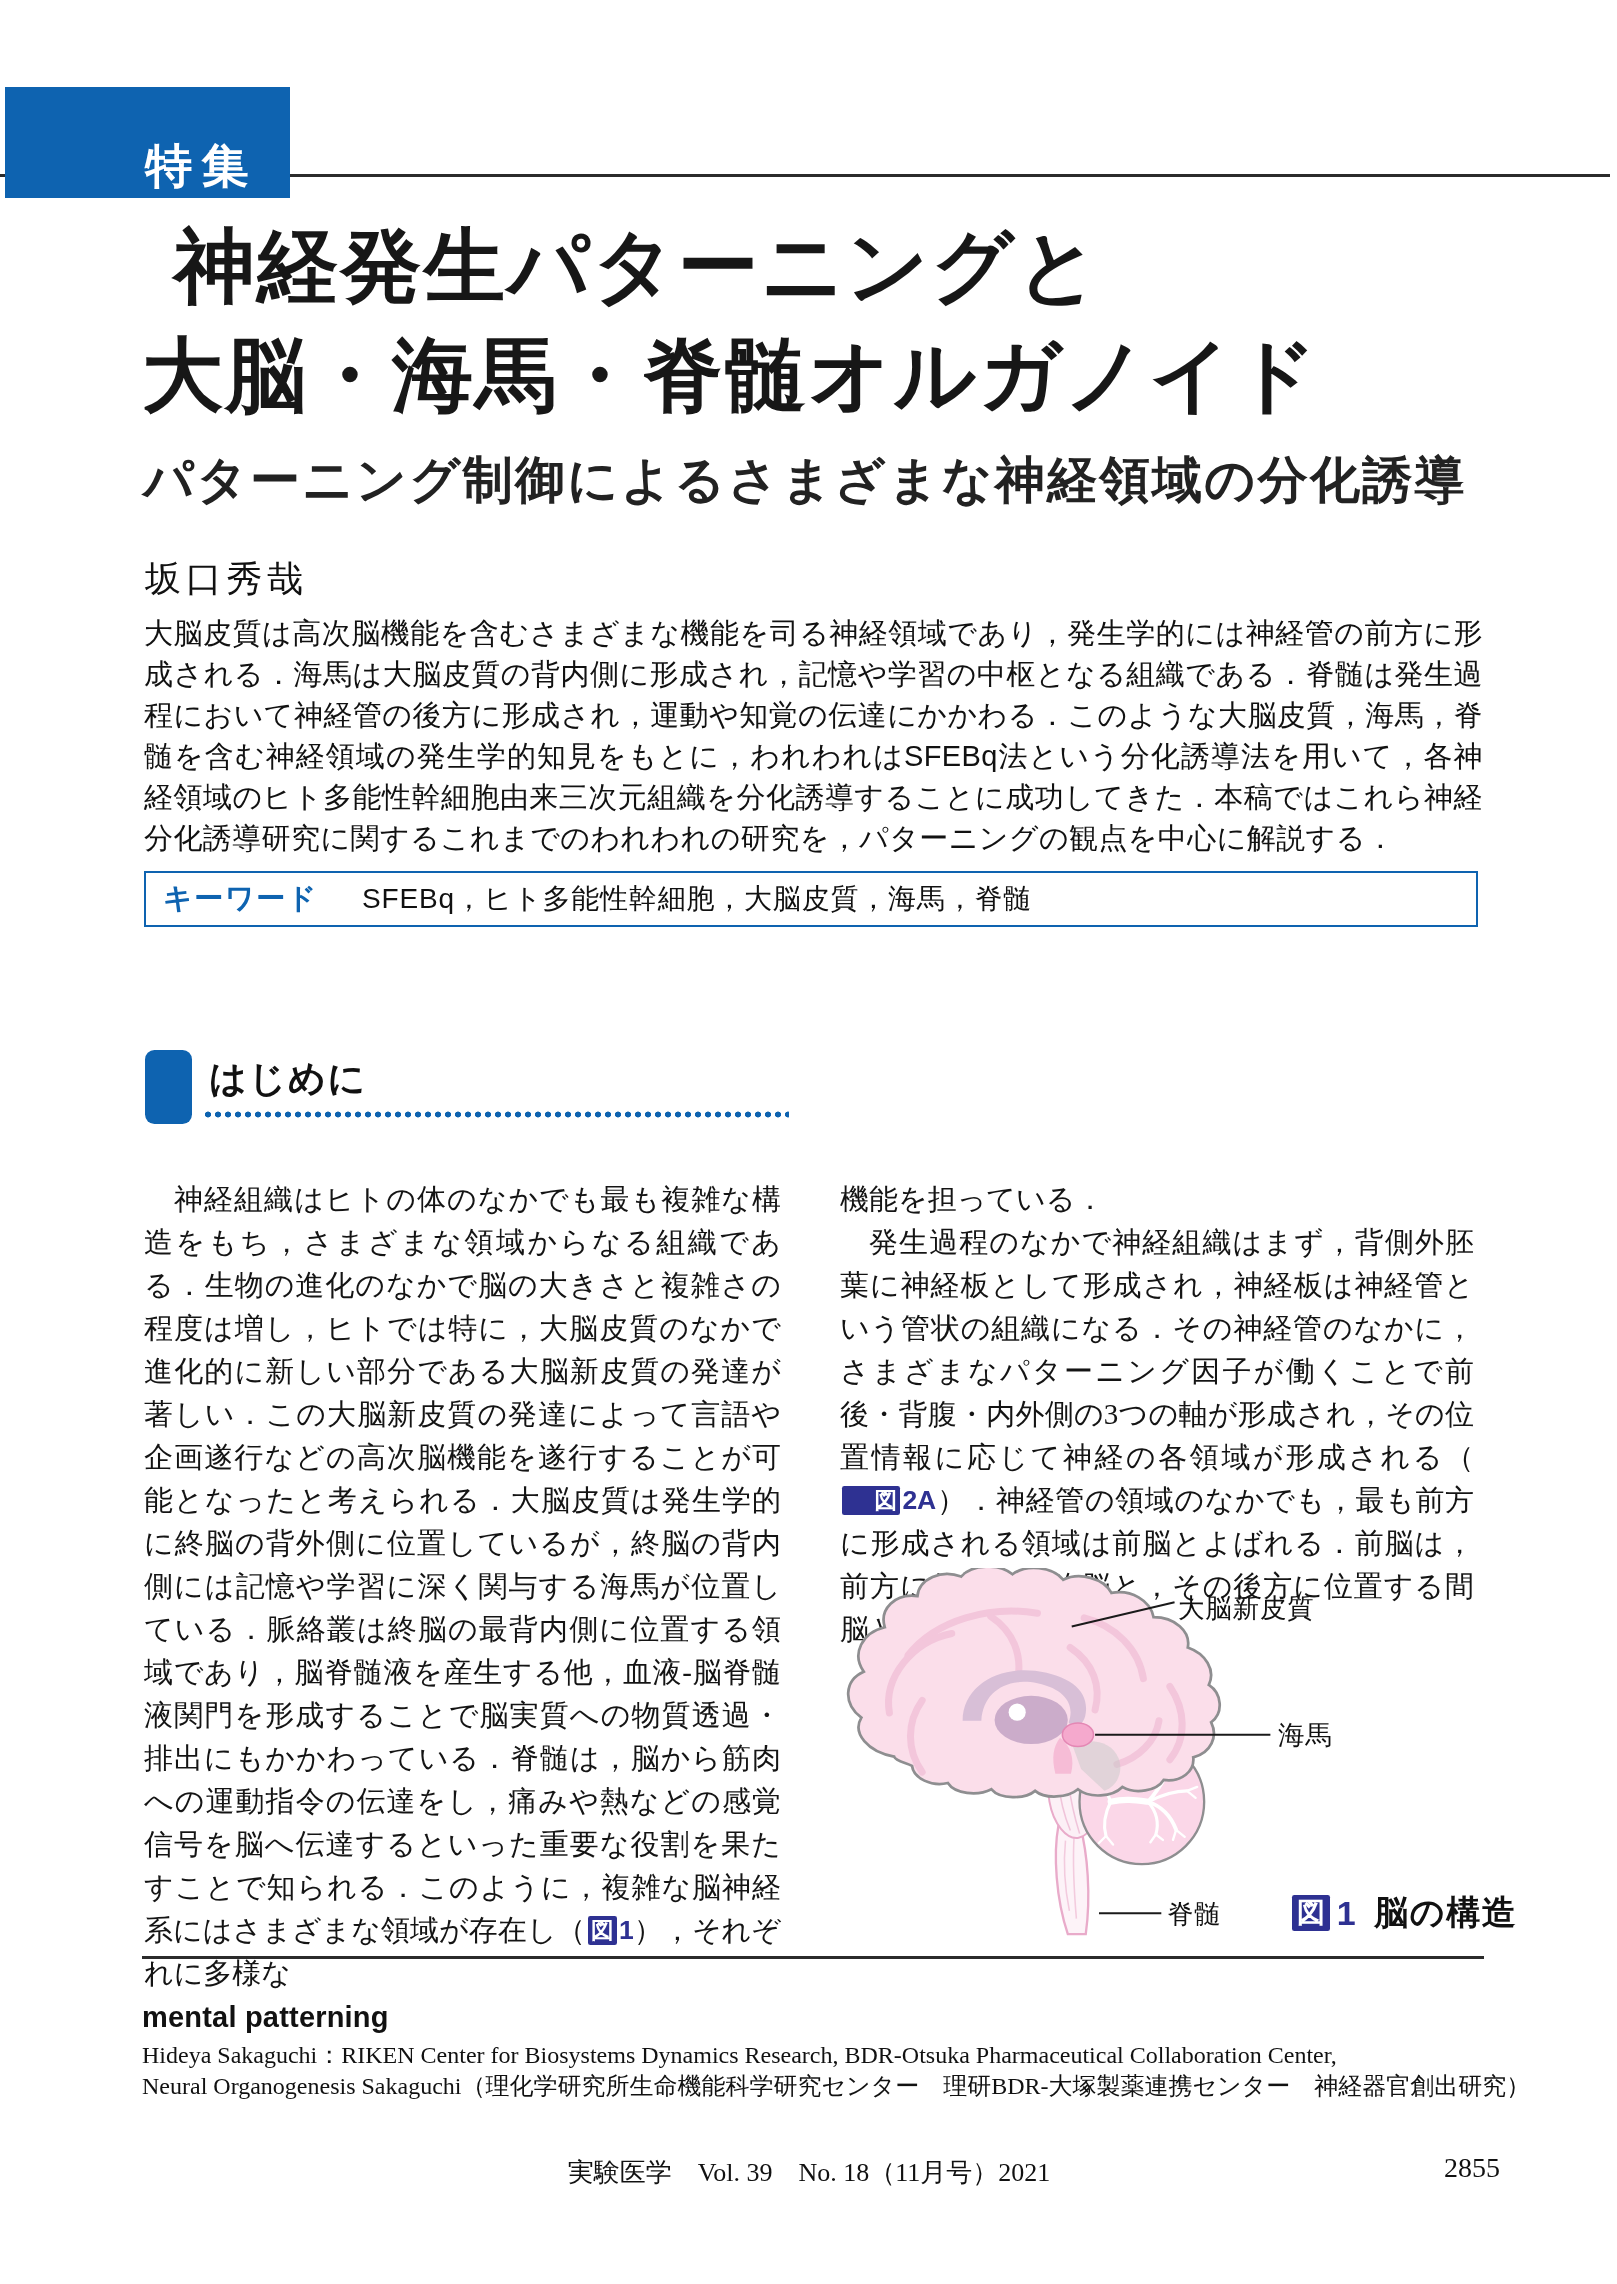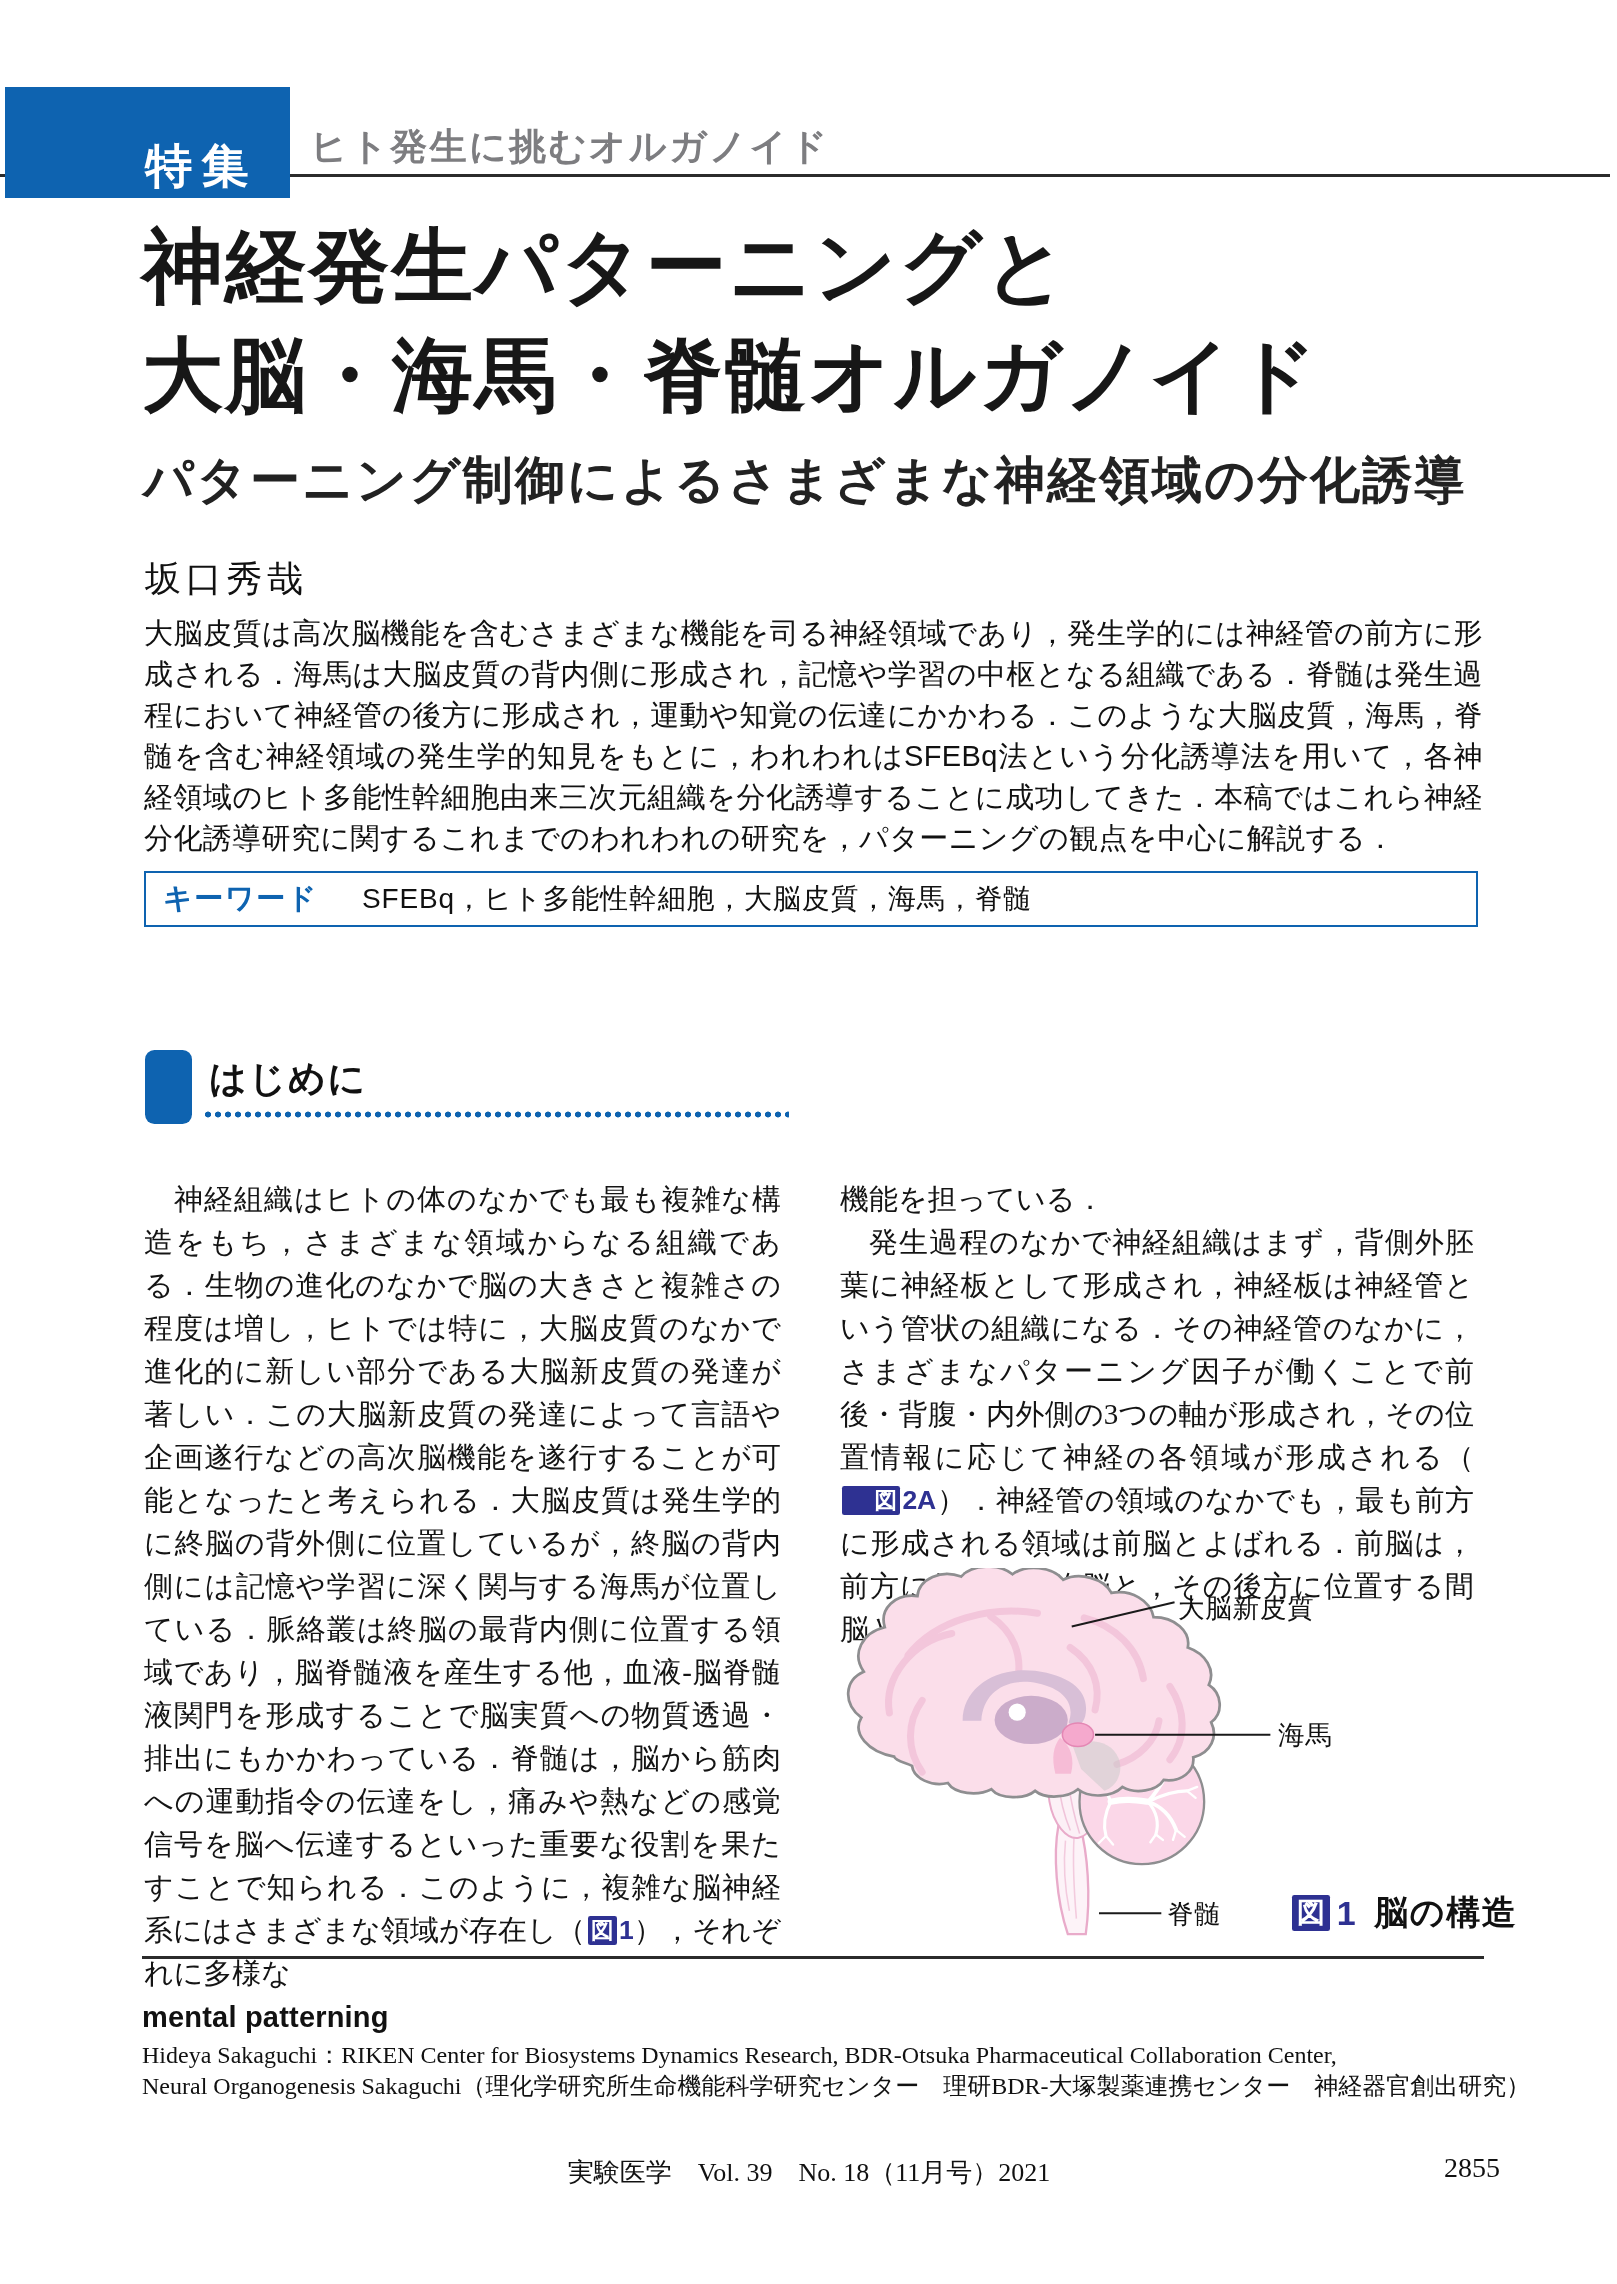--- a/index.html
+++ b/index.html
@@ -9,21 +9,21 @@
 
   
   #header-rule{left:0;top:174px;width:1610px;height:3.1px;background:#2b2b2b;z-index:1;}
   #feature-box{left:4.7px;top:87px;width:285px;height:111px;background:#0e63b0;z-index:2;
                display:flex;align-items:flex-end;justify-content:flex-end;padding-right:41px;box-sizing:border-box;}
   #feature-box span{color:#fff;font-size:47px;font-weight:bold;letter-spacing:9.4px;margin-right:-9.4px;}
   #series-title{left:310px;top:122px;font-size:37px;font-weight:bold;color:#7d7d80;letter-spacing:2.3px;}
 
   
   .main-title{left:142px;font-size:81px;font-weight:bold;color:#171717;letter-spacing:2.3px;line-height:1;}
-  #title-line1{top:226px;}
+  #title-line1{top:226px;margin-left:32px;}
   #title-line2{top:335px;}
   #subtitle{left:143px;top:447px;font-size:50px;font-weight:bold;color:#222;letter-spacing:2.3px;}
   #author{left:145px;top:555px;font-size:36px;color:#111;letter-spacing:4.7px;}
 
   
   #abstract{left:144px;top:613px;width:1339px;font-size:29px;line-height:41px;
             text-align:justify;color:#111;letter-spacing:0.4px;}
 
   
   #kw-box{left:144px;top:871px;width:1334px;height:56px;border:2.3px solid #0e63b0;box-sizing:border-box;
@@ -74,21 +74,20 @@
 </style>
 </head>
 <body>
 
 <div id="page">
 
   <div class="abs" id="header-rule"></div>
   <div class="abs" id="feature-box">
     <span>特集</span>
   </div>
-  <div class="abs" id="series-title">ヒト発生に挑むオルガノイド</div>
 
   <div class="abs main-title" id="title-line1">神経発生パターニングと</div>
   <div class="abs main-title" id="title-line2">大脳・海馬・脊髄オルガノイド</div>
   <div class="abs" id="subtitle">パターニング制御によるさまざまな神経領域の分化誘導</div>
   <div class="abs" id="author">坂口秀哉</div>
 
   <div class="abs" id="abstract">大脳皮質は高次脳機能を含むさまざまな機能を司る神経領域であり，発生学的には神経管の前方に形成される．海馬は大脳皮質の背内側に形成され，記憶や学習の中枢となる組織である．脊髄は発生過程において神経管の後方に形成され，運動や知覚の伝達にかかわる．このような大脳皮質，海馬，脊髄を含む神経領域の発生学的知見をもとに，われわれはSFEBq法という分化誘導法を用いて，各神経領域のヒト多能性幹細胞由来三次元組織を分化誘導することに成功してきた．本稿ではこれら神経分化誘導研究に関するこれまでのわれわれの研究を，パターニングの観点を中心に解説する．</div>
 
   <div class="abs" id="kw-box">
     <span id="kw-label">キーワード</span>

